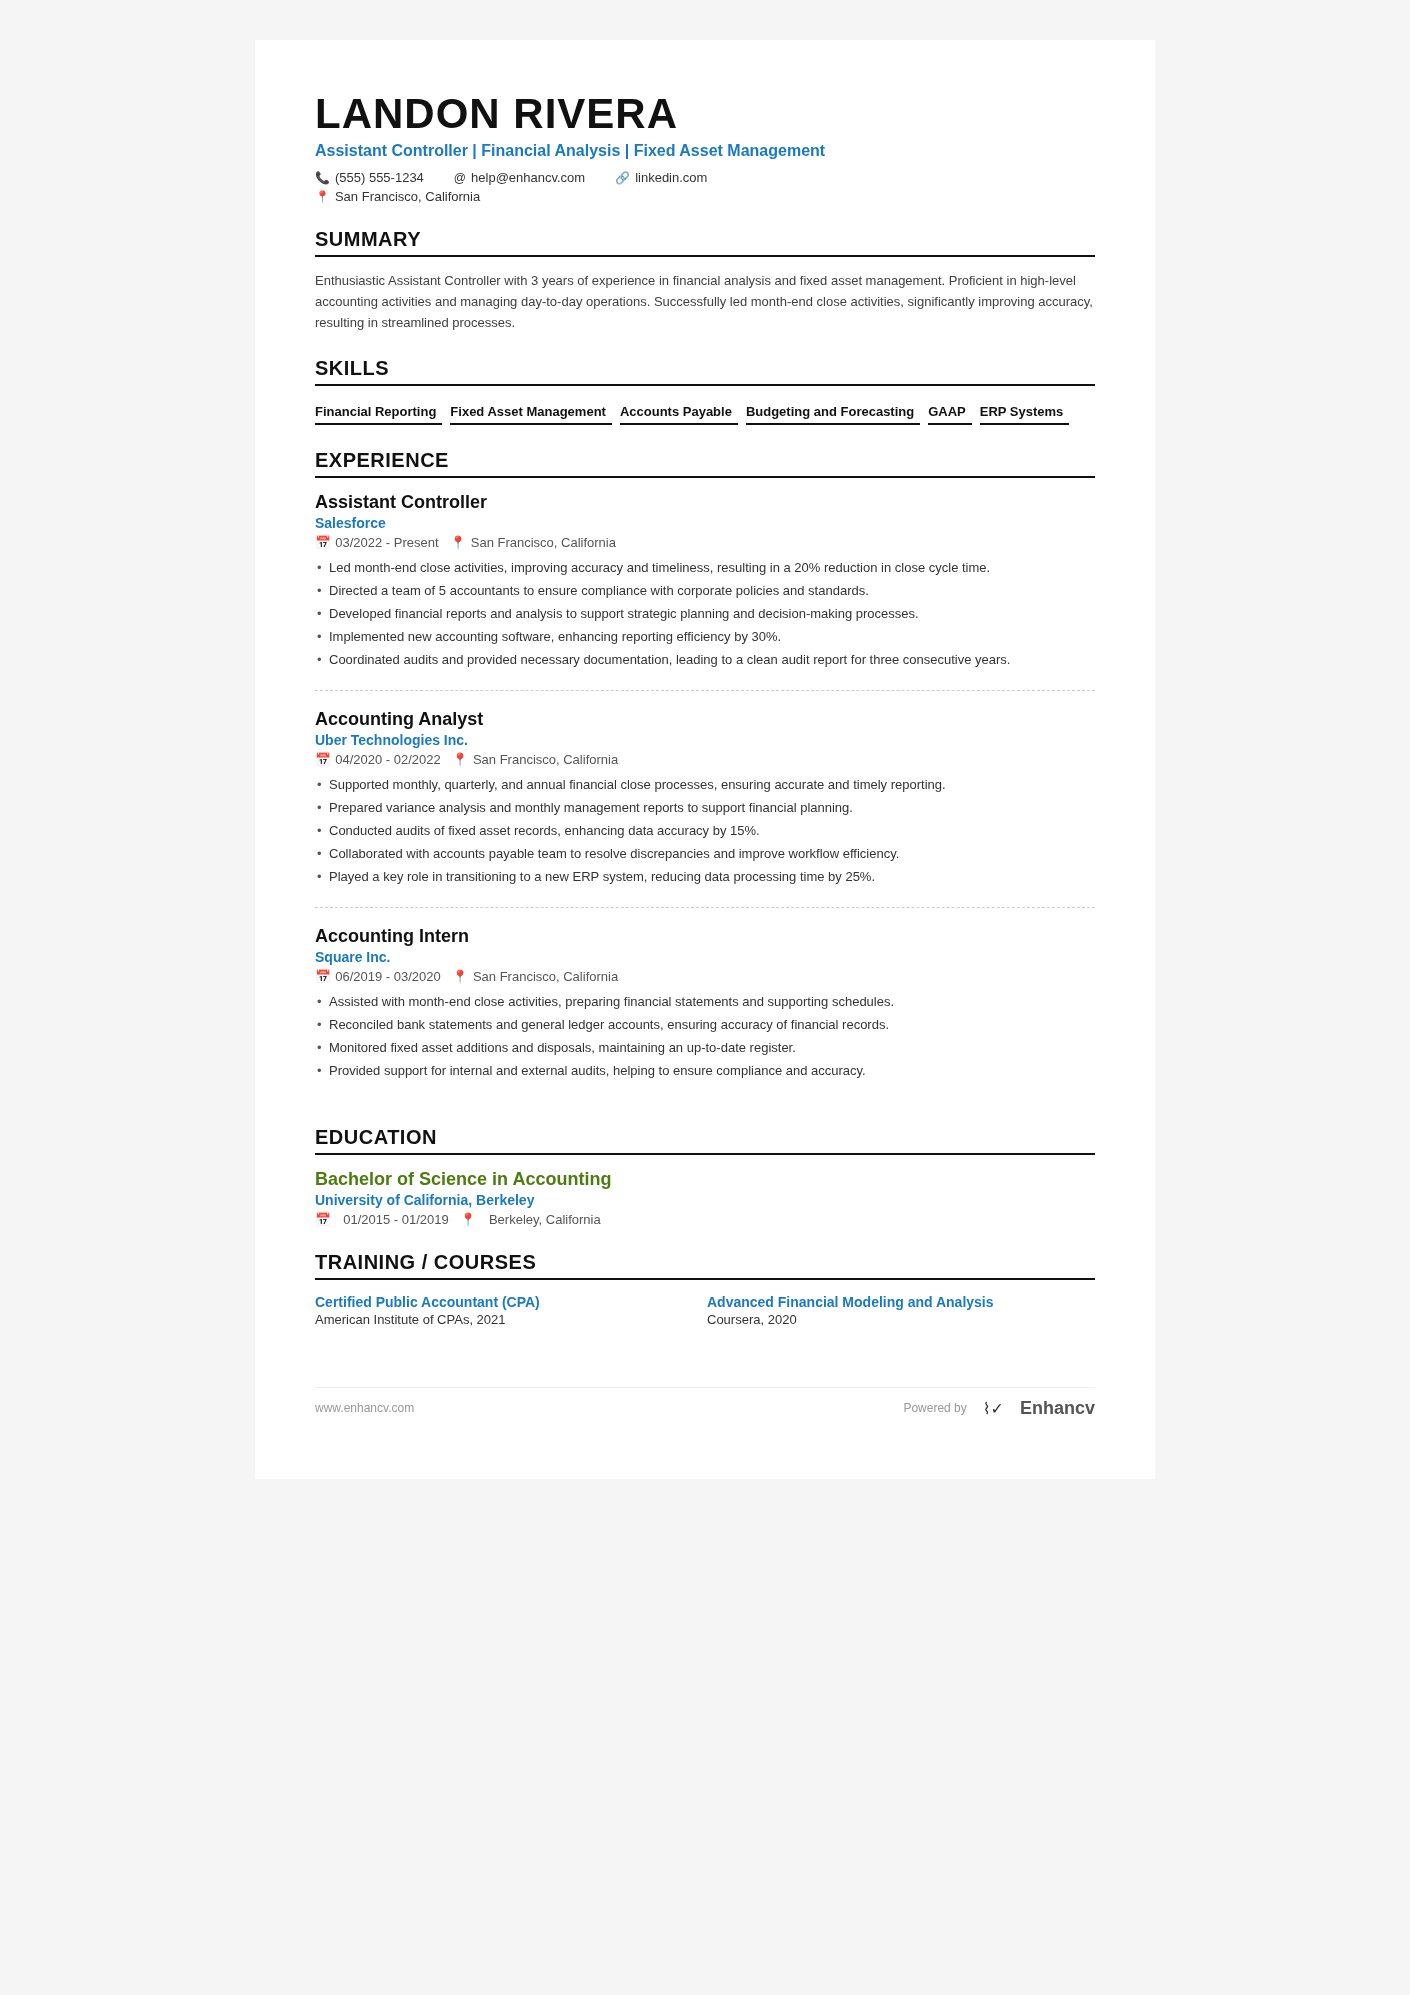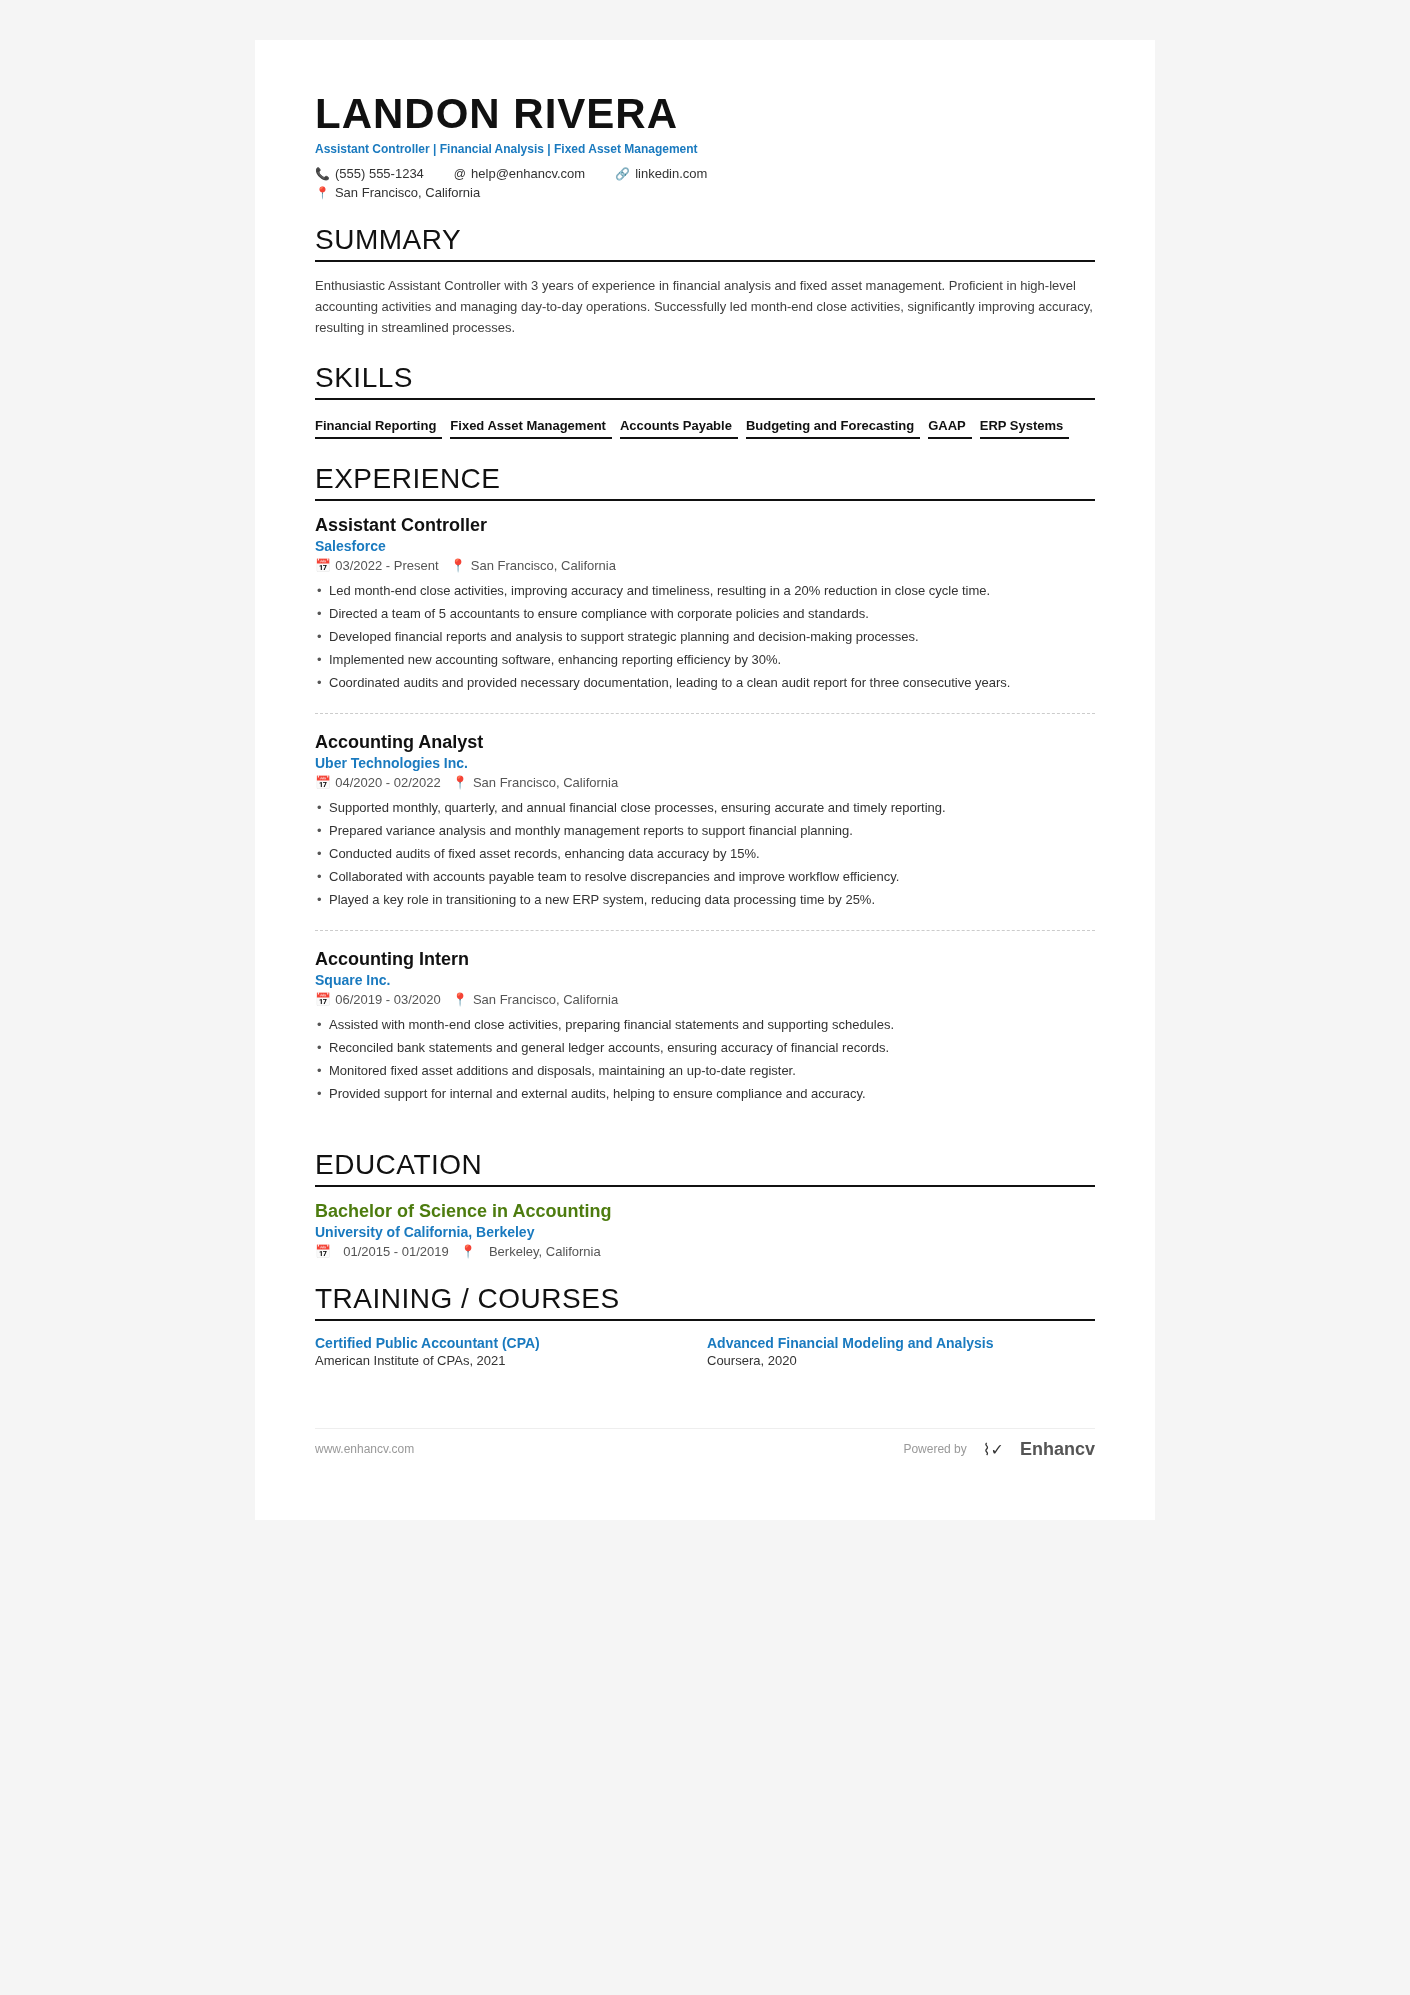--- a/index.html
+++ b/index.html
@@ -18,21 +18,21 @@
       position: relative;
     }
     .header-name {
       font-size: 42px;
       font-weight: 900;
       color: #111;
       letter-spacing: 1px;
       margin-bottom: 4px;
     }
     .header-title {
-      font-size: 12px;
+      font-size: 16px;
       font-weight: 700;
       color: #1a7abf;
       margin-bottom: 10px;
     }
     .contact-row {
       display: flex;
       flex-wrap: wrap;
       gap: 4px 30px;
       font-size: 13px;
       color: #333;
@@ -51,22 +51,22 @@
       color: #333;
       display: flex;
       align-items: center;
       gap: 5px;
       margin-bottom: 20px;
     }
     .section {
       margin-top: 24px;
     }
     .section-title {
-      font-size: 28px;
-      font-weight: 400;
+      font-size: 20px;
+      font-weight: 700;
       color: #111;
       text-transform: uppercase;
       border-bottom: 2px solid #111;
       padding-bottom: 4px;
       margin-bottom: 14px;
       letter-spacing: 0.5px;
     }
     .summary-text {
       font-size: 13px;
       color: #404040;

